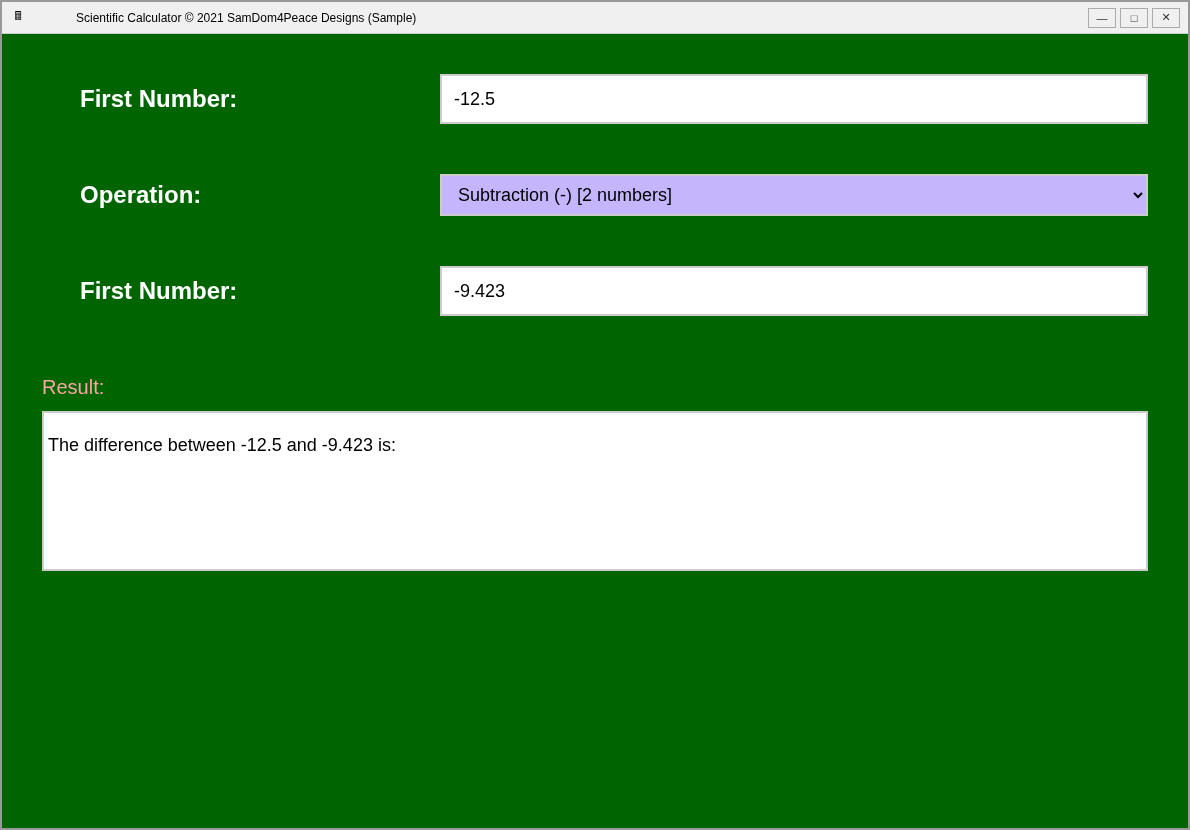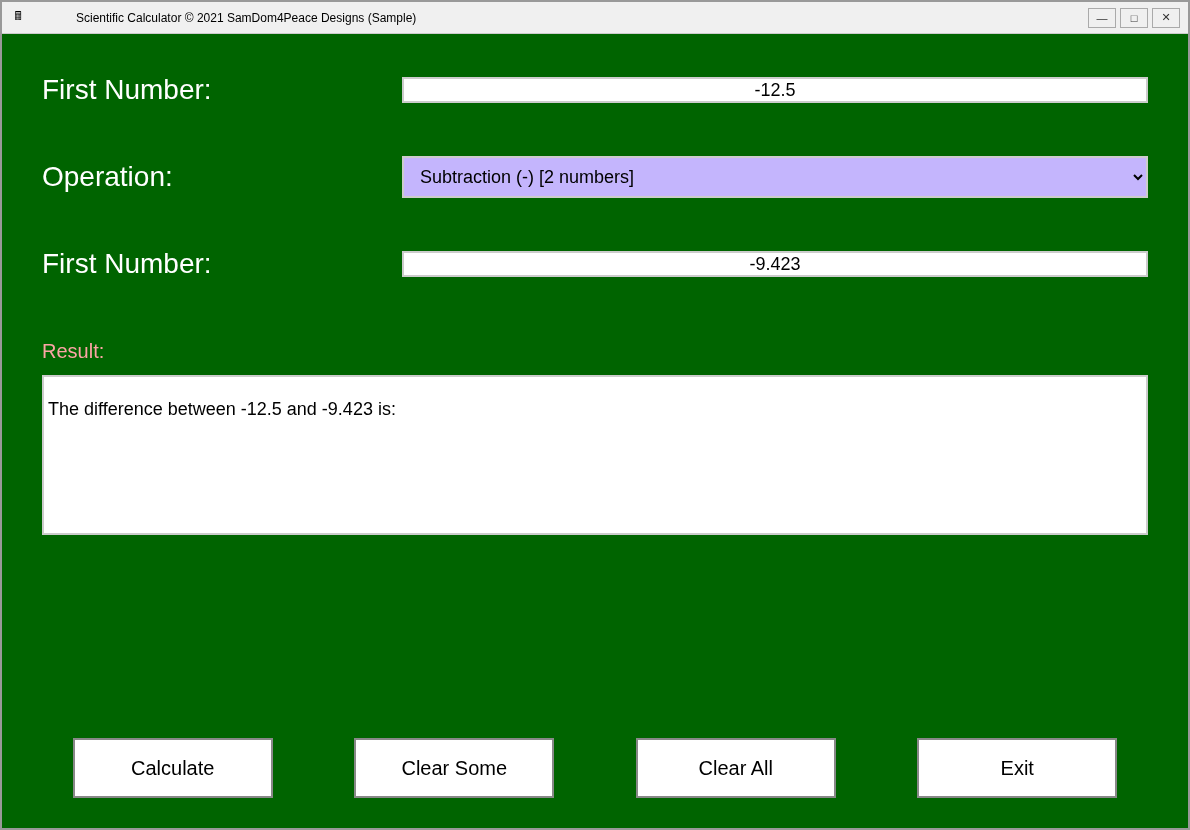--- a/index.html
+++ b/index.html
@@ -84,34 +84,35 @@
     }
 
     .field-row {
       display: flex;
       align-items: center;
       margin-bottom: 50px;
     }
 
     .field-label {
       color: white;
-      font-size: 28px;
-      font-weight: normal;
+      font-size: 24px;
+      font-weight: bold;
       width: 360px;
       flex-shrink: 0;
+      margin-left: 38px;
     }
 
     .field-input {
       flex: 1;
-      height: 26px;
+      height: 50px;
       background: white;
       border: 2px solid #ccc;
       font-size: 18px;
       padding: 0 12px;
-      text-align: center;
+      text-align: left;
       color: #000;
     }
 
     .field-select {
       flex: 1;
       height: 42px;
       background: #c4b5fd;
       border: 2px solid #ccc;
       font-size: 18px;
       padding: 0 12px;
@@ -206,19 +207,13 @@
 
     <div class="result-section">
       <div class="result-label">Result:</div>
       <div class="result-box">
         <div>The difference between -12.5 and -9.423 is:</div>
       </div>
     </div>
 
   </div>
 
-  <div class="button-bar">
-    <button class="calc-button">Calculate</button>
-    <button class="calc-button">Clear Some</button>
-    <button class="calc-button">Clear All</button>
-    <button class="calc-button">Exit</button>
-  </div>
 </div>
 
 </body></html>

